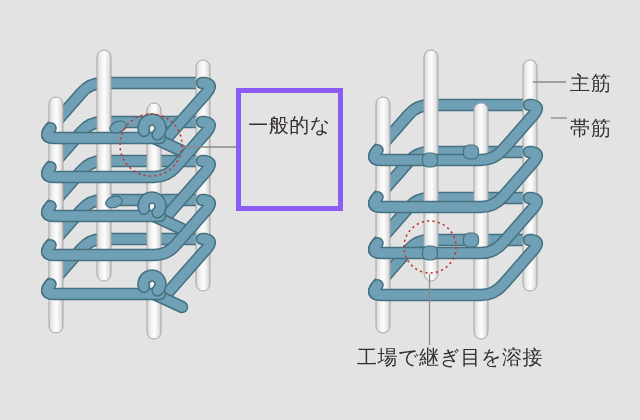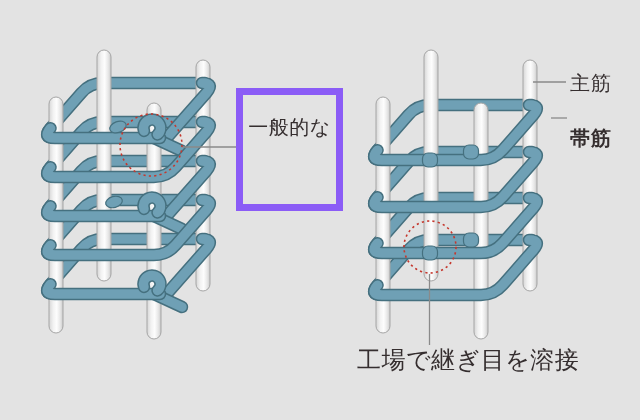--- a/index.html
+++ b/index.html
@@ -6,33 +6,33 @@
   body{
     width:640px;height:420px;position:relative;overflow:hidden;
     background:#e3e3e3;
     font-family:"Liberation Serif","DejaVu Serif",serif;
     color:#352e2f;
   }
   #figure-canvas{position:absolute;left:0;top:0;width:640px;height:420px;}
   #rebar-svg{position:absolute;left:0;top:0;}
   .callout-box{
     position:absolute;left:236px;top:88px;width:107px;height:123px;
-    border:7px solid #8b5cf6;box-sizing:border-box;
+    border:5px solid #8b5cf6;box-sizing:border-box;
     text-align:center;padding-top:19px;
     font-size:20px;line-height:27px;letter-spacing:0.5px;
   }
   .callout-box span{display:block;}
   .side-label{
     position:absolute;font-size:20px;letter-spacing:1px;white-space:nowrap;
   }
   .label-main{left:570px;top:70px;text-align:center;}
-  .label-hoop{left:570px;top:125px;font-weight:bold;}
+  .label-hoop{left:570px;top:115px;}
   .caption{
     position:absolute;left:357px;top:344px;
-    font-size:24px;letter-spacing:0.5px;white-space:nowrap;
+    font-size:20px;letter-spacing:0.5px;white-space:nowrap;
   }
 </style>
 </head>
 <body>
 
 <div id="figure-canvas">
 
   <svg id="rebar-svg" width="640" height="420" viewBox="0 0 640 420" xmlns="http://www.w3.org/2000/svg">
       <defs>
         <linearGradient id="barGrad" x1="0" y1="0" x2="1" y2="0">

